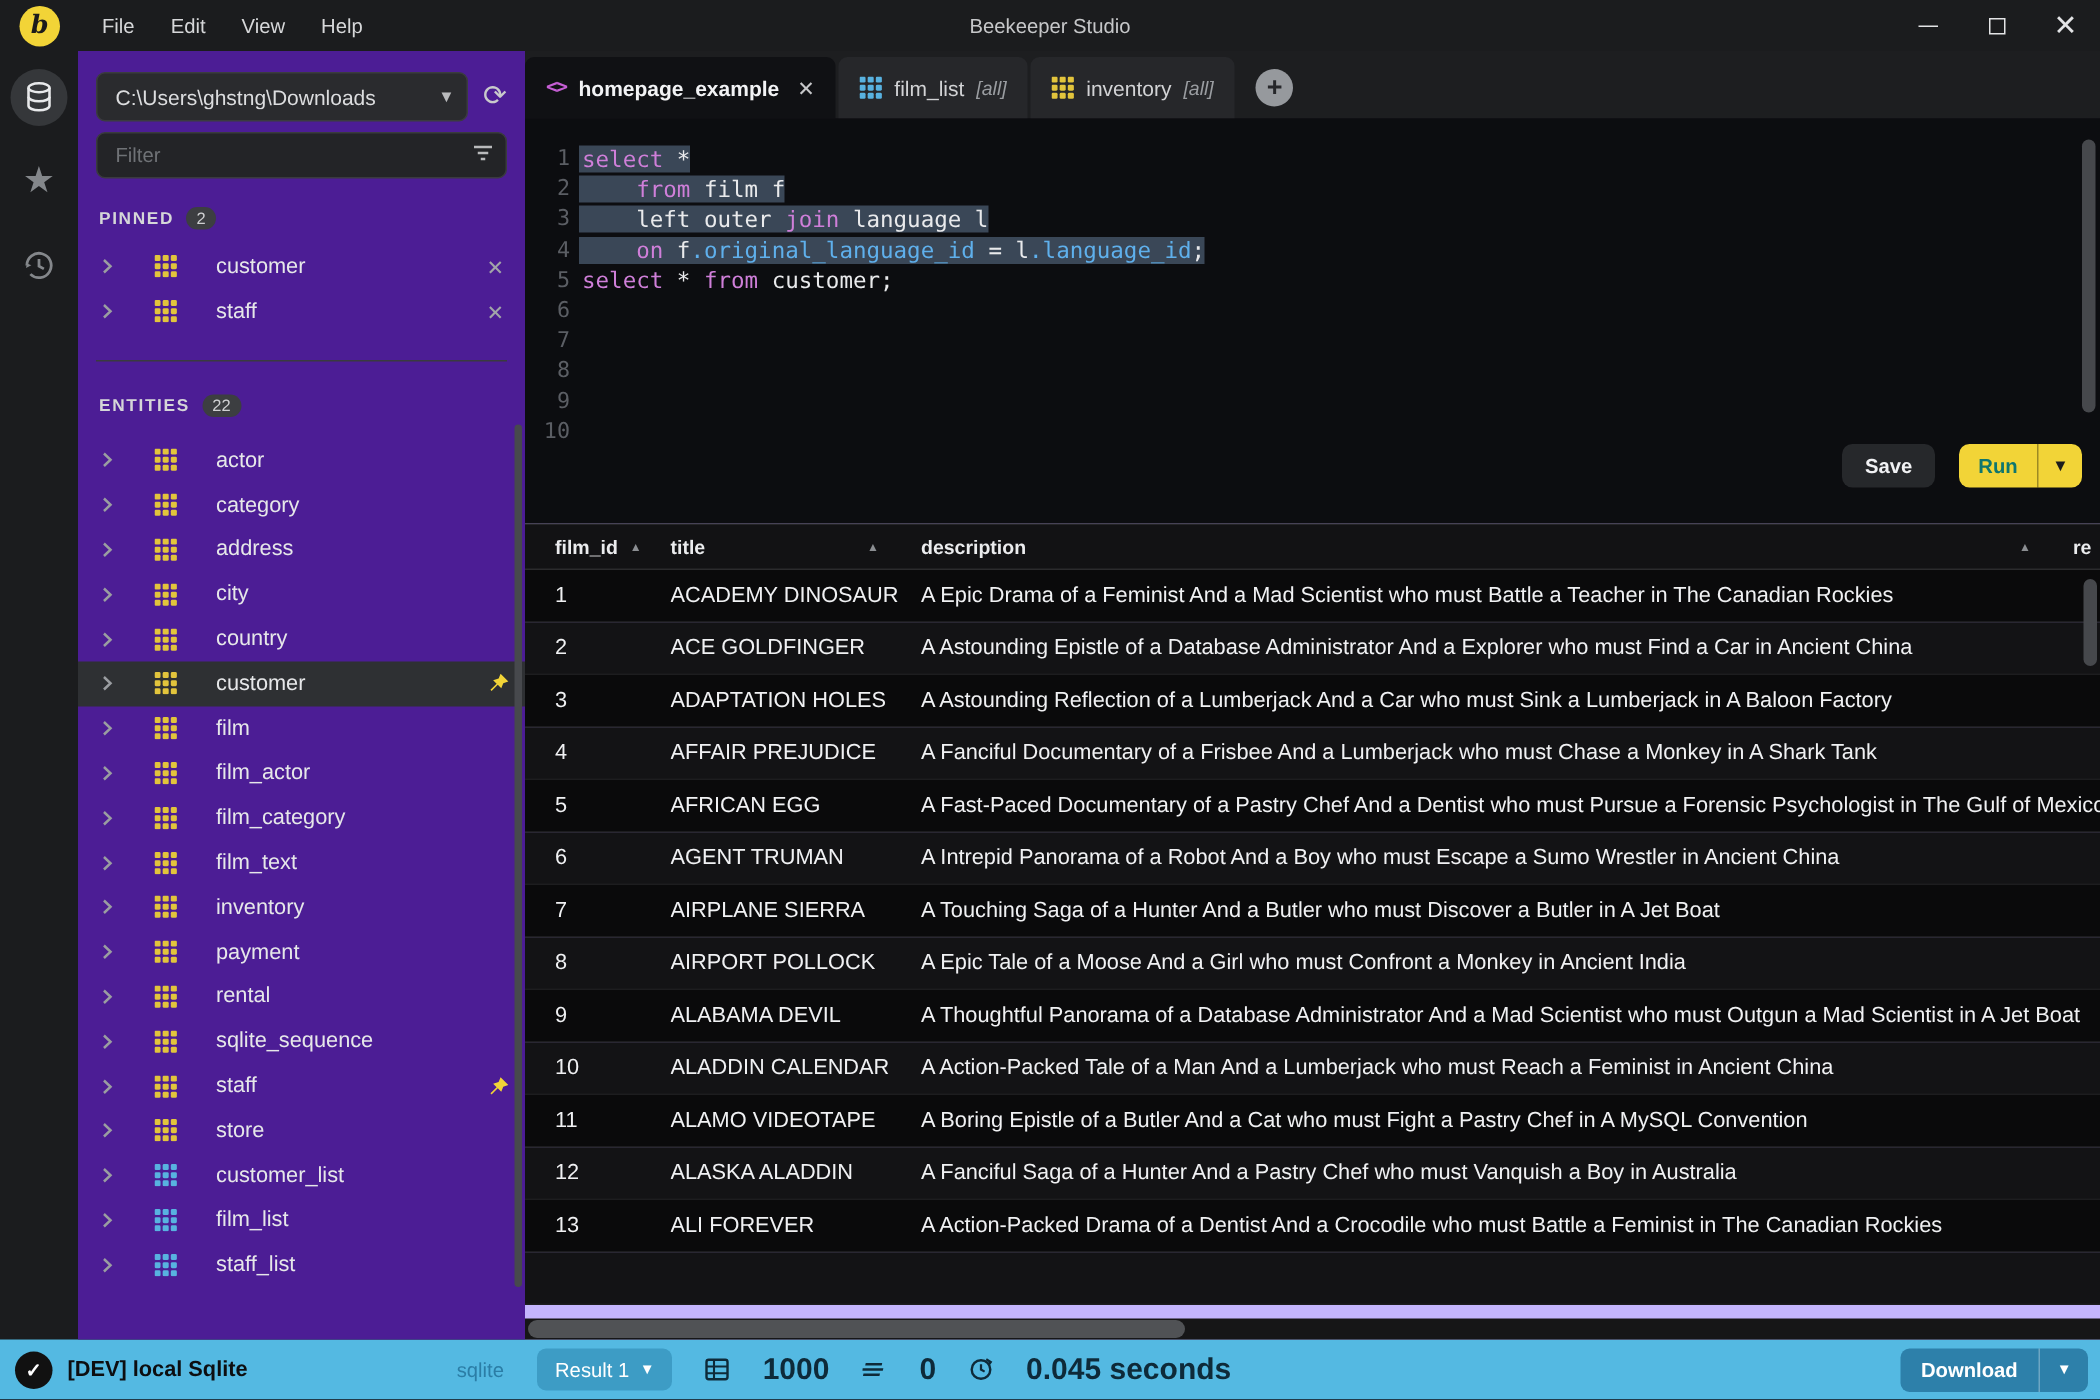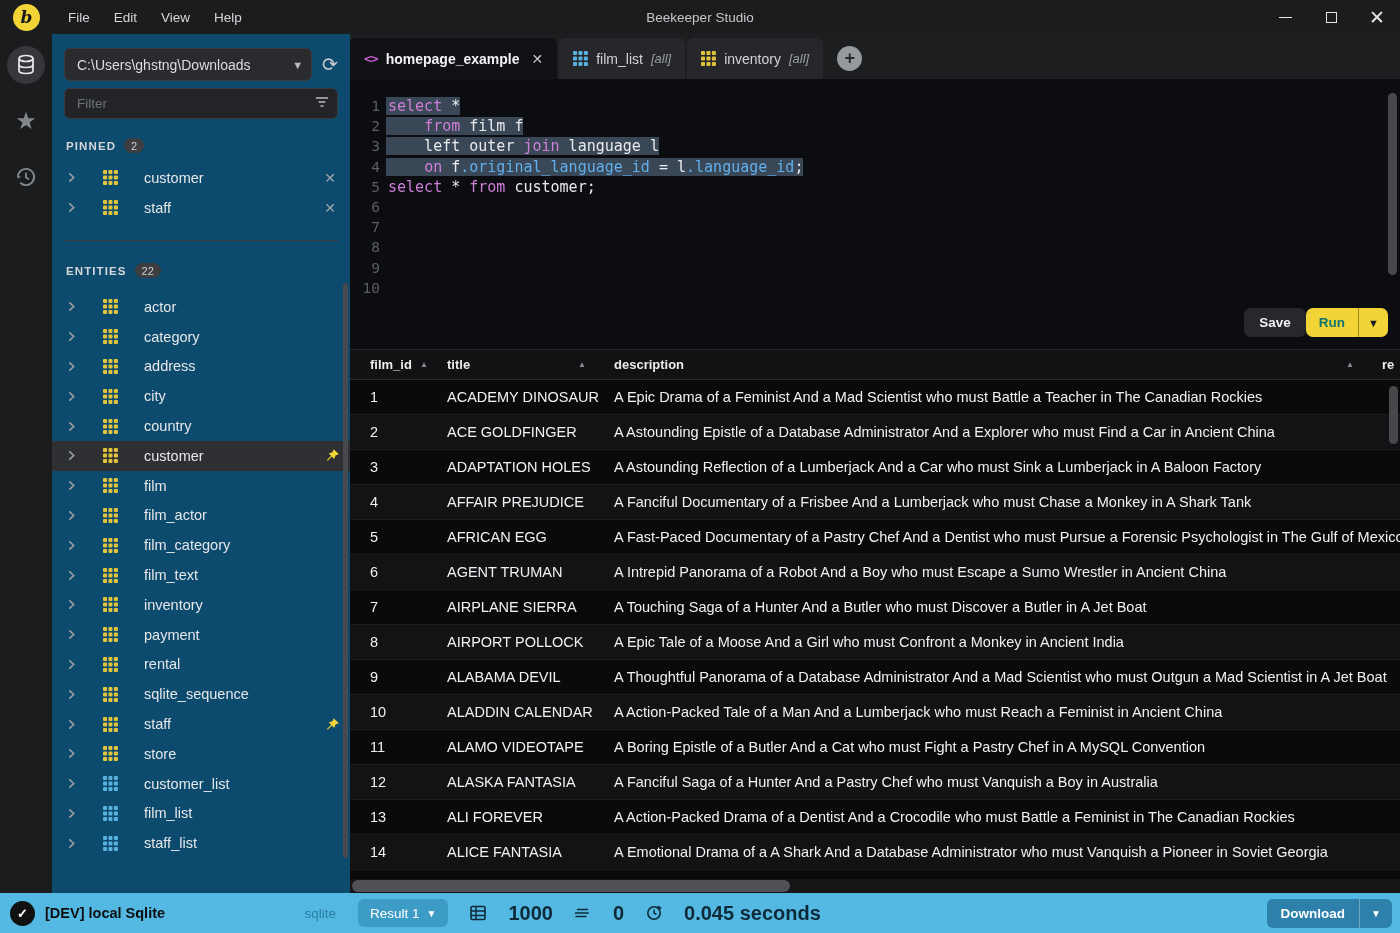--- a/index.html
+++ b/index.html
@@ -22,21 +22,21 @@
 
   .body-row { flex:1 1 auto; display:flex; min-height:0; }
 
   
   .rail { width:52px; background:#1b1c1e; display:flex; flex-direction:column; align-items:center; padding-top:12px; gap:18px; flex:0 0 52px;}
   .rail-btn { width:38px; height:38px; border-radius:50%; display:flex; align-items:center; justify-content:center; }
   .rail-btn.active { background:#35373a; }
   .star-glyph { color:#84878b; font-size:24px; line-height:1; }
 
   
-  .sidebar { width:298px; background:#0c4a6e; position:relative; overflow:hidden; flex:0 0 298px;text-decoration:underline; }
+  .sidebar { width:298px; background:#4c1d95; position:relative; overflow:hidden; flex:0 0 298px;text-decoration:underline; }
   .conn-row { position:absolute; top:14px; left:12px; right:12px; height:33px; display:flex; align-items:center; }
   .conn-box { flex:1; height:33px; background:#2a2b2e; border:1px solid #3b3c3f; border-radius:6px;
               display:flex; align-items:center; padding:0 8px 0 12px; color:#dcdddf; font-size:14px; overflow:hidden; }
   .conn-path { white-space:nowrap; overflow:hidden; flex:1; }
   .conn-caret { color:#b9babc; font-size:11px; margin-left:6px; }
   .refresh { margin-left:10px; color:#c9cacc; font-size:19px; line-height:1; }
   .filter-row { position:absolute; top:54px; left:12px; right:12px; height:31px; }
   .filter-input { width:100%; height:31px; background:#232427; border:1px solid #3a3b3e; border-radius:6px;
                   color:#e8e8e8; font-size:13.5px; padding:0 30px 0 12px; outline:none; }
   .filter-input::placeholder { color:#6f7276; }
@@ -71,21 +71,21 @@
               display:flex; align-items:center; justify-content:center; margin:0 0 8px 12px; }
 
   .editor { height:270px; position:relative; background:#0c0d10; flex:0 0 270px; font-family:"DejaVu Sans Mono",monospace; }
   .code-area { padding-top:17px; }
   .code-line { display:flex; height:20.2px; align-items:center; }
   .gutter { width:36px; text-align:right; color:#5b5e64; font-size:14.5px; flex:0 0 36px; padding-right:6px; }
   .code-text { white-space:pre; font-size:15px; padding-left:2px; }
   .code-text.selbg { background:#3a4757; }
   .tk-k { color:#cf7fd9; } .tk-p { color:#e9eaec; } .tk-f { color:#5fb0ec; }
   .ed-scroll { position:absolute; right:3px; top:14px; width:9px; height:182px; background:#46484c; border-radius:5px; }
-  .run-row { position:absolute; right:12px; bottom:12px; display:flex; gap:0; font-family:"Liberation Sans",sans-serif;}
+  .run-row { position:absolute; right:12px; bottom:24px; display:flex; gap:16px; font-family:"Liberation Sans",sans-serif;}
   .save-btn { background:#26282b; color:#f1f2f4; font-size:13.5px; font-weight:bold; border-radius:7px;
               height:29px; padding:0 15px; display:flex; align-items:center; }
   .run-btn { background:#f2d437; border-radius:7px; height:29px; display:flex; align-items:center; }
   .run-main { color:#0f766e; font-size:13.5px; font-weight:bold; padding:0 13px; }
   .run-sep { width:1px; height:29px; background:rgba(0,0,0,.35); }
   .run-caret { color:#1c1c1c; font-size:11px; padding:0 9px; }
 
   .results { flex:1 1 auto; display:flex; flex-direction:column; min-height:0; background:#c4b5fd; border-top:1px solid #252527; position:relative;}
   .res-header { height:30px; display:flex; align-items:center; padding-left:20px; background:#121214;
                 border-bottom:1px solid #2b2b2d; flex:0 0 30px; }
@@ -818,32 +818,27 @@
               <span class="cell c-title">ALADDIN CALENDAR</span>
               <span class="cell c-desc">A Action-Packed Tale of a Man And a Lumberjack who must Reach a Feminist in Ancient China</span>
             </div>
             <div class="res-row">
               <span class="cell c-id">11</span>
               <span class="cell c-title">ALAMO VIDEOTAPE</span>
               <span class="cell c-desc">A Boring Epistle of a Butler And a Cat who must Fight a Pastry Chef in A MySQL Convention</span>
             </div>
             <div class="res-row">
               <span class="cell c-id">12</span>
-              <span class="cell c-title">ALASKA FANTASIA</span>
+              <span class="cell c-title">ALASKA ALADDIN</span>
               <span class="cell c-desc">A Fanciful Saga of a Hunter And a Pastry Chef who must Vanquish a Boy in Australia</span>
             </div>
             <div class="res-row">
               <span class="cell c-id">13</span>
               <span class="cell c-title">ALI FOREVER</span>
               <span class="cell c-desc">A Action-Packed Drama of a Dentist And a Crocodile who must Battle a Feminist in The Canadian Rockies</span>
-            </div>
-            <div class="res-row">
-              <span class="cell c-id">14</span>
-              <span class="cell c-title">ALICE FANTASIA</span>
-              <span class="cell c-desc">A Emotional Drama of a A Shark And a Database Administrator who must Vanquish a Pioneer in Soviet Georgia</span>
             </div>
             <div class="res-row"></div>
           </div>
         <div class="tbl-vscroll"></div>
         <div class="hscroll">
           <div class="hscroll-thumb"></div>
         </div>
       </div>
     </main>
   </div>

